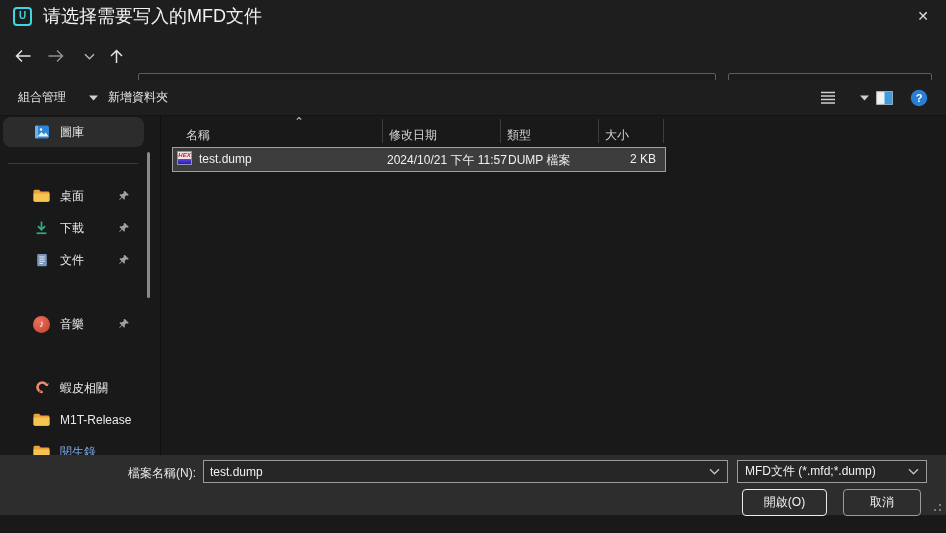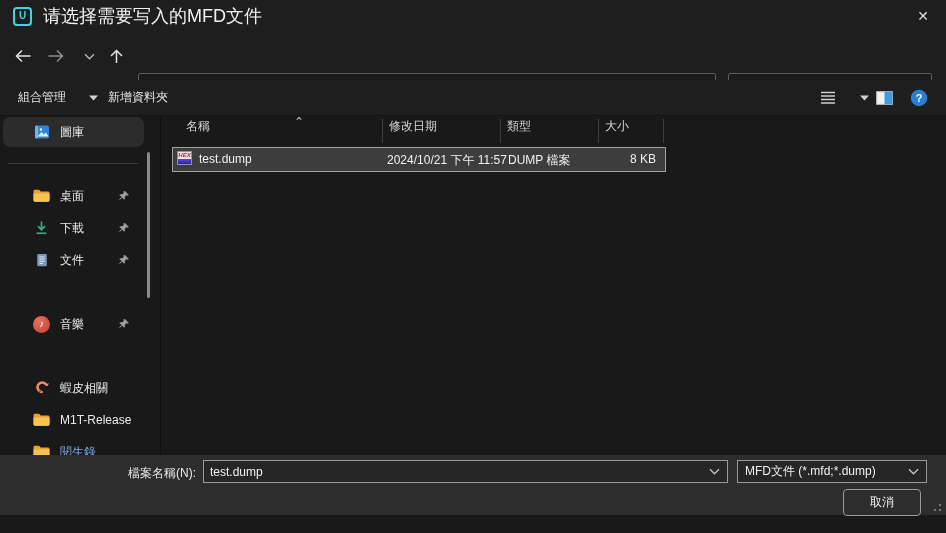--- a/index.html
+++ b/index.html
@@ -36,21 +36,21 @@
   .side-item{position:absolute;left:3px;width:141px;height:28px;display:flex;align-items:center;border-radius:8px;}
   .side-item.selected{background:#2c2c2c;height:30px;}
   .side-item .ic{width:17px;height:17px;margin-left:30px;display:flex;align-items:center;justify-content:center;flex:0 0 auto;}
   .side-item .lbl{margin-left:10px;color:#eaeaea;white-space:nowrap;}
   .side-item .pin{position:absolute;right:14px;top:8px;width:12px;height:12px;}
   .side-sep{position:absolute;left:8px;top:47px;width:130px;height:1px;background:#3b3b3b;}
   .side-scroll{position:absolute;left:147px;top:36px;width:3px;height:146px;background:#8a8a8a;border-radius:2px;}
   .clipwrap{position:absolute;left:0;top:322px;width:160px;height:17px;overflow:hidden;}
   
   .filelist{position:absolute;left:161px;top:0;width:785px;height:339px;}
-  .colhead{position:absolute;top:2px;height:26px;color:#d6d6d6;display:flex;align-items:flex-start;}
+  .colhead{position:absolute;top:2px;height:26px;color:#d6d6d6;display:flex;align-items:flex-end;}
   .coldiv{position:absolute;top:3px;width:1px;height:24px;background:#3c3c3c;}
   .sortcaret{position:absolute;left:133px;top:-1px;color:#bdbdbd;}
   .filerow{position:absolute;left:11px;top:31px;width:492px;height:23px;background:#3d3d3d;border:1px solid #a0a0a0;}
   .filerow span{position:absolute;top:4px;color:#f0f0f0;white-space:nowrap;}
   .hexicon{position:absolute;left:4px;top:3px;width:15px;height:14px;background:#ece4ea;border:1px solid #9090b0;box-sizing:border-box;}
   .hexicon b{display:block;color:#d02020;font-size:6px;line-height:7px;text-align:center;font-style:italic;letter-spacing:0;}
   .hexicon i{position:absolute;left:0;right:0;bottom:0;height:5px;background:linear-gradient(#5a48e0,#2a1fa8);}
   
   .footer{position:absolute;top:455px;left:0;right:0;height:60px;background:#2d2d2d;}
   .fn-label{position:absolute;left:96px;top:10px;width:100px;text-align:right;color:#e8e8e8;}
@@ -301,21 +301,21 @@
       <div class="coldiv" style="left:502px"></div>
 
       <div class="filerow">
         <div class="hexicon">
           <b>HEX</b>
             <i></i>
         </div>
         <span style="left:26px">test.dump</span>
         <span style="left:214px">2024/10/21 下午 11:57</span>
         <span style="left:335px">DUMP 檔案</span>
-        <span style="right:9px">8 KB</span>
+        <span style="right:9px">2 KB</span>
       </div>
     </div>
   </div>
 
   <div class="footer">
     <div class="fn-label">檔案名稱(N):</div>
 
     <div class="combo" style="left:203px;width:525px">
       <input value="test.dump" style="">
       <span class="chev">
@@ -327,20 +327,21 @@
 
     <div class="combo" style="left:737px;width:190px">
       <span style="padding-left:7px;white-space:nowrap">MFD文件 (*.mfd;*.dump)</span>
       <span class="chev">
         <svg width="11" height="7">
             <path d="M1 1.2l4.5 4.5L10 1.2" stroke="#c0c0c0" stroke-width="1.4" fill="none"></path>
           </svg>
       </span>
     </div>
 
+    <div class="btn primary">開啟(O)</div>
     <div class="btn plain">取消</div>
 
     <div class="grip">
       <i style="right:0;bottom:0"></i>
         <i style="right:0;bottom:5px"></i>
         <i style="right:5px;bottom:0"></i>
     </div>
   </div>
 </div>
 

